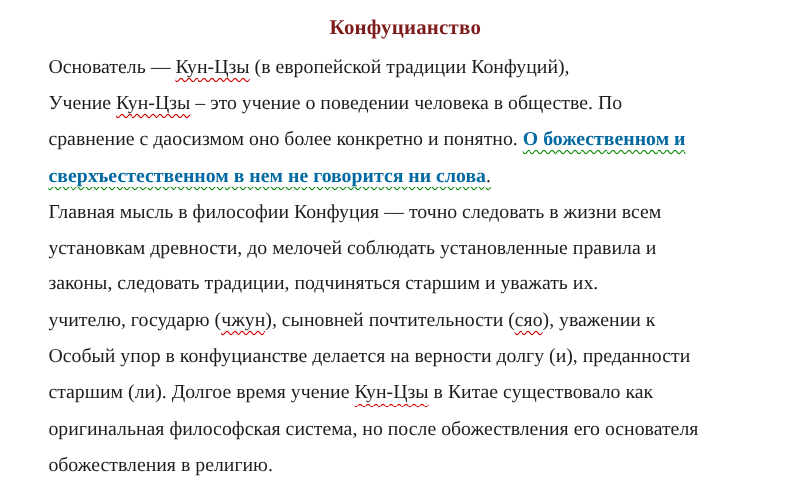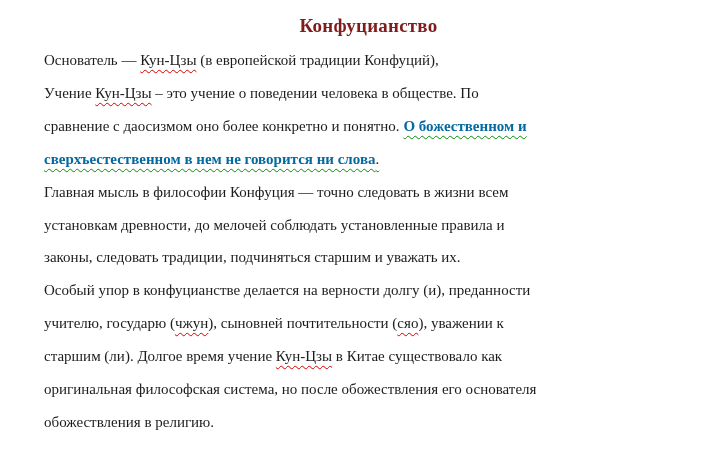--- a/index.html
+++ b/index.html
@@ -20,21 +20,21 @@
   }
   .doc-title {
     text-align: center;
     font-weight: 700;
     font-size: 19px;
     line-height: 36px;
     letter-spacing: 0.2px;
     color: #7f1d1d;
   }
   .line {
-    font-size: 15px;
+    font-size: 18px;
     line-height: 32.9px;
     white-space: nowrap;
   }
   .seg { font-weight: 400; }
   .seg.bold { font-weight: 700; color: #111111; }
   .seg.spell-red {
     text-decoration: underline wavy #d40000;
     text-decoration-thickness: 1px;
     text-underline-offset: 4px;
     text-decoration-skip-ink: none;
@@ -79,25 +79,25 @@
 
   <div class="line">
     <span class="seg">установкам древности, до мелочей соблюдать установленные правила и</span>
   </div>
 
   <div class="line">
     <span class="seg">законы, следовать традиции, подчиняться старшим и уважать их.</span>
   </div>
 
   <div class="line">
-    <span class="seg">Особый упор в конфуцианстве делается на верности долгу (и), преданности</span>
+    <span class="seg">учителю, государю (</span><span class="seg spell-red">чжун</span><span class="seg">), сыновней почтительности (</span><span class="seg spell-red">сяо</span><span class="seg">), уважении к</span>
   </div>
 
   <div class="line">
-    <span class="seg">учителю, государю (</span><span class="seg spell-red">чжун</span><span class="seg">), сыновней почтительности (</span><span class="seg spell-red">сяо</span><span class="seg">), уважении к</span>
+    <span class="seg">Особый упор в конфуцианстве делается на верности долгу (и), преданности</span>
   </div>
 
   <div class="line">
     <span class="seg">старшим (ли). Долгое время учение </span><span class="seg spell-red">Кун-Цзы</span><span class="seg"> в Китае существовало как</span>
   </div>
 
   <div class="line">
     <span class="seg">оригинальная философская система, но после обожествления его основателя</span>
   </div>
 

